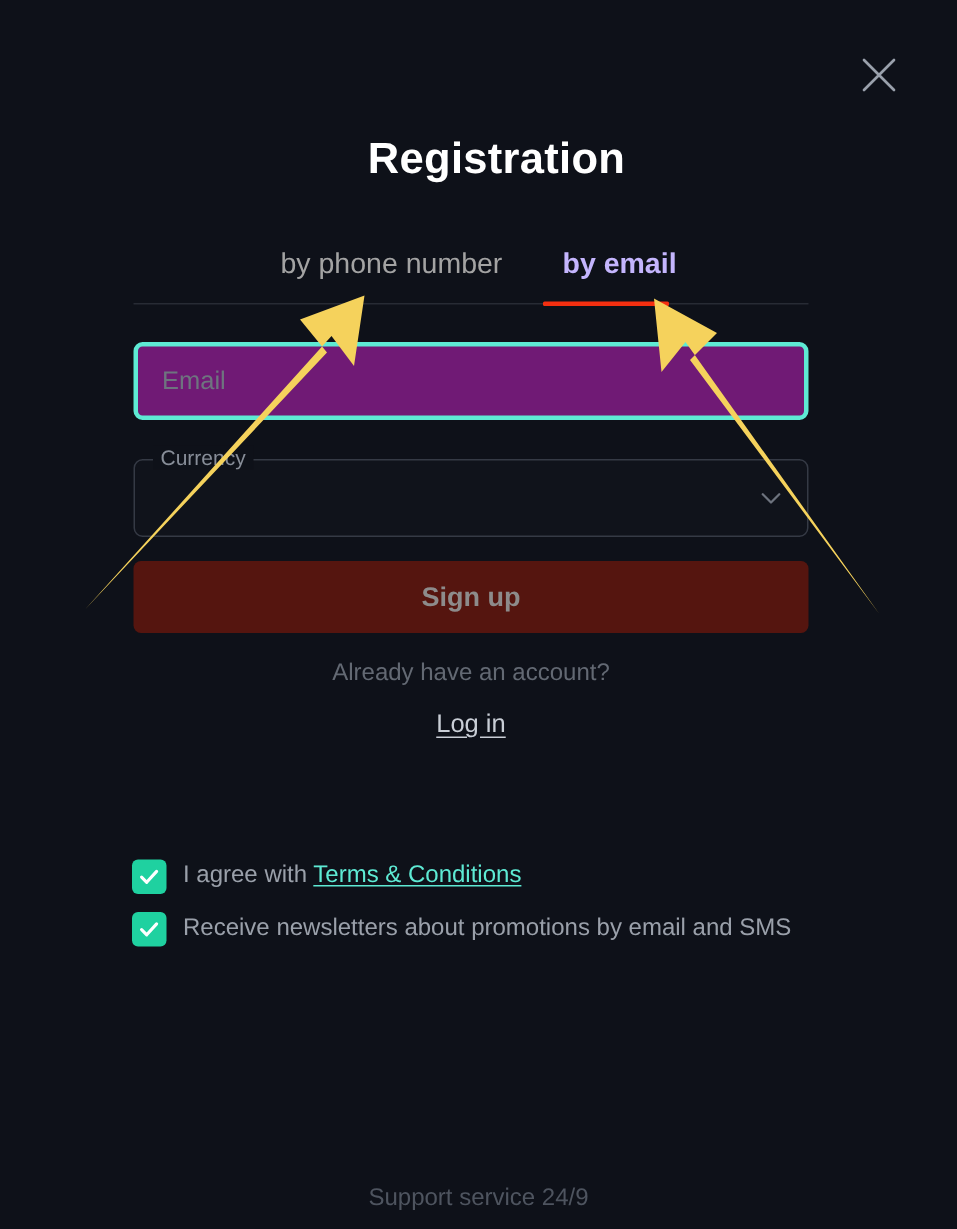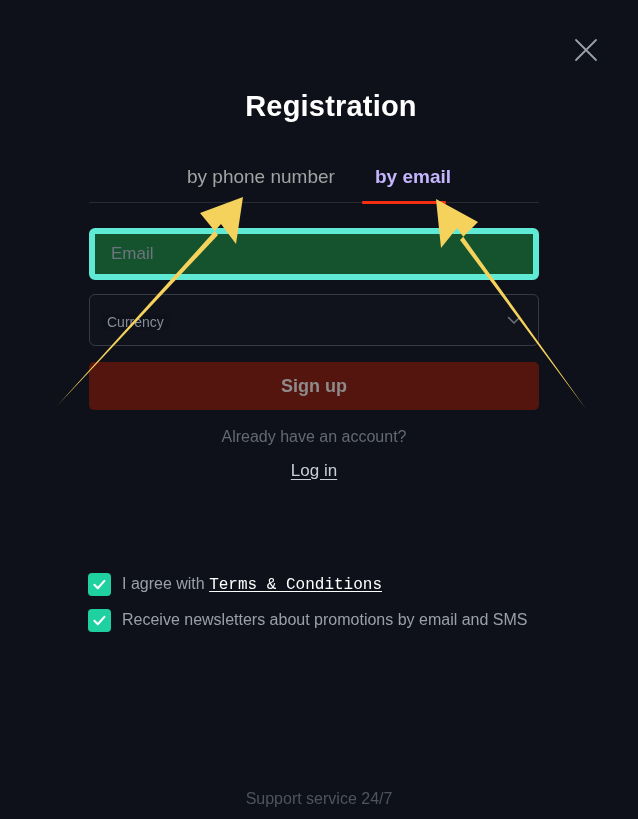--- a/index.html
+++ b/index.html
@@ -105,24 +105,24 @@
     position: absolute;
     top: 228px;
     left: 89px;
     width: 450px;
   }
 
   .field {
     position: relative;
     width: 450px;
     height: 52px;
-    border: 6px solid #5eead4;
+    border: 3px solid #5eead4;
     border-radius: 6px;
-    background: #14532d;
-    margin-bottom: 14px;
+    background: #701a75;
+    margin-bottom: 26px;
   }
   .field-input {
     position: absolute;
     inset: 0;
     width: 100%;
     height: 100%;
     background: transparent;
     border: none;
     outline: none;
     padding: 0 44px 0 16px;
@@ -163,21 +163,20 @@
   .select-legend {
     position: absolute;
     top: -9px;
     left: 13px;
     padding: 0 5px;
     background: #0e1119;
     font-size: 14px;
     color: #878d98;
     line-height: 16px;
     white-space: nowrap;
-    margin-top: 29px;
   }
   .select-value {
     position: absolute;
     top: 50%;
     left: 17px;
     transform: translateY(-50%);
     font-size: 17px;
     font-weight: bold;
     color: #ffffff;
     white-space: nowrap;
@@ -255,25 +254,24 @@
     margin-right: 11px;
     margin-top: 1px;
   }
   .check-label {
     font-size: 16px;
     line-height: 23px;
     color: #9aa0aa;
     max-width: 410px;
   }
   .inline-link {
-    color: #ffffff;
+    color: #5eead4;
     text-decoration: underline;
     text-underline-offset: 2px;
     cursor: pointer;
-    font-family: Liberation Mono, monospace;
   }
 
   
   .footer {
     position: absolute;
     top: 790px;
     left: 0;
     width: 638px;
     text-align: center;
     font-size: 16px;
@@ -349,21 +347,21 @@
       <span class="checkbox">
         <svg width="15" height="15" viewBox="0 0 15 15" aria-hidden="true">
           <path d="M2.4 7.8 L5.8 11.2 L12.4 3.9" fill="none" stroke="#ffffff" stroke-width="2.1" stroke-linecap="round" stroke-linejoin="round"></path>
         </svg>
       </span>
       <span class="check-label">Receive newsletters about promotions by email and SMS</span>
     </div>
 
   </div>
 
-  <div class="footer">Support service 24/7</div>
+  <div class="footer">Support service 24/9</div>
 
   <svg class="annotations" viewBox="0 0 638 819">
 
     <polygon fill="#f5d25c" points="57,406 218,235 200,213 243,197 236,244 221,224"></polygon>
 
     <polygon fill="#f5d25c" points="586,409 460,240 478,222 436,199 441,248 457,228"></polygon>
   </svg>
 
 </div>
 

